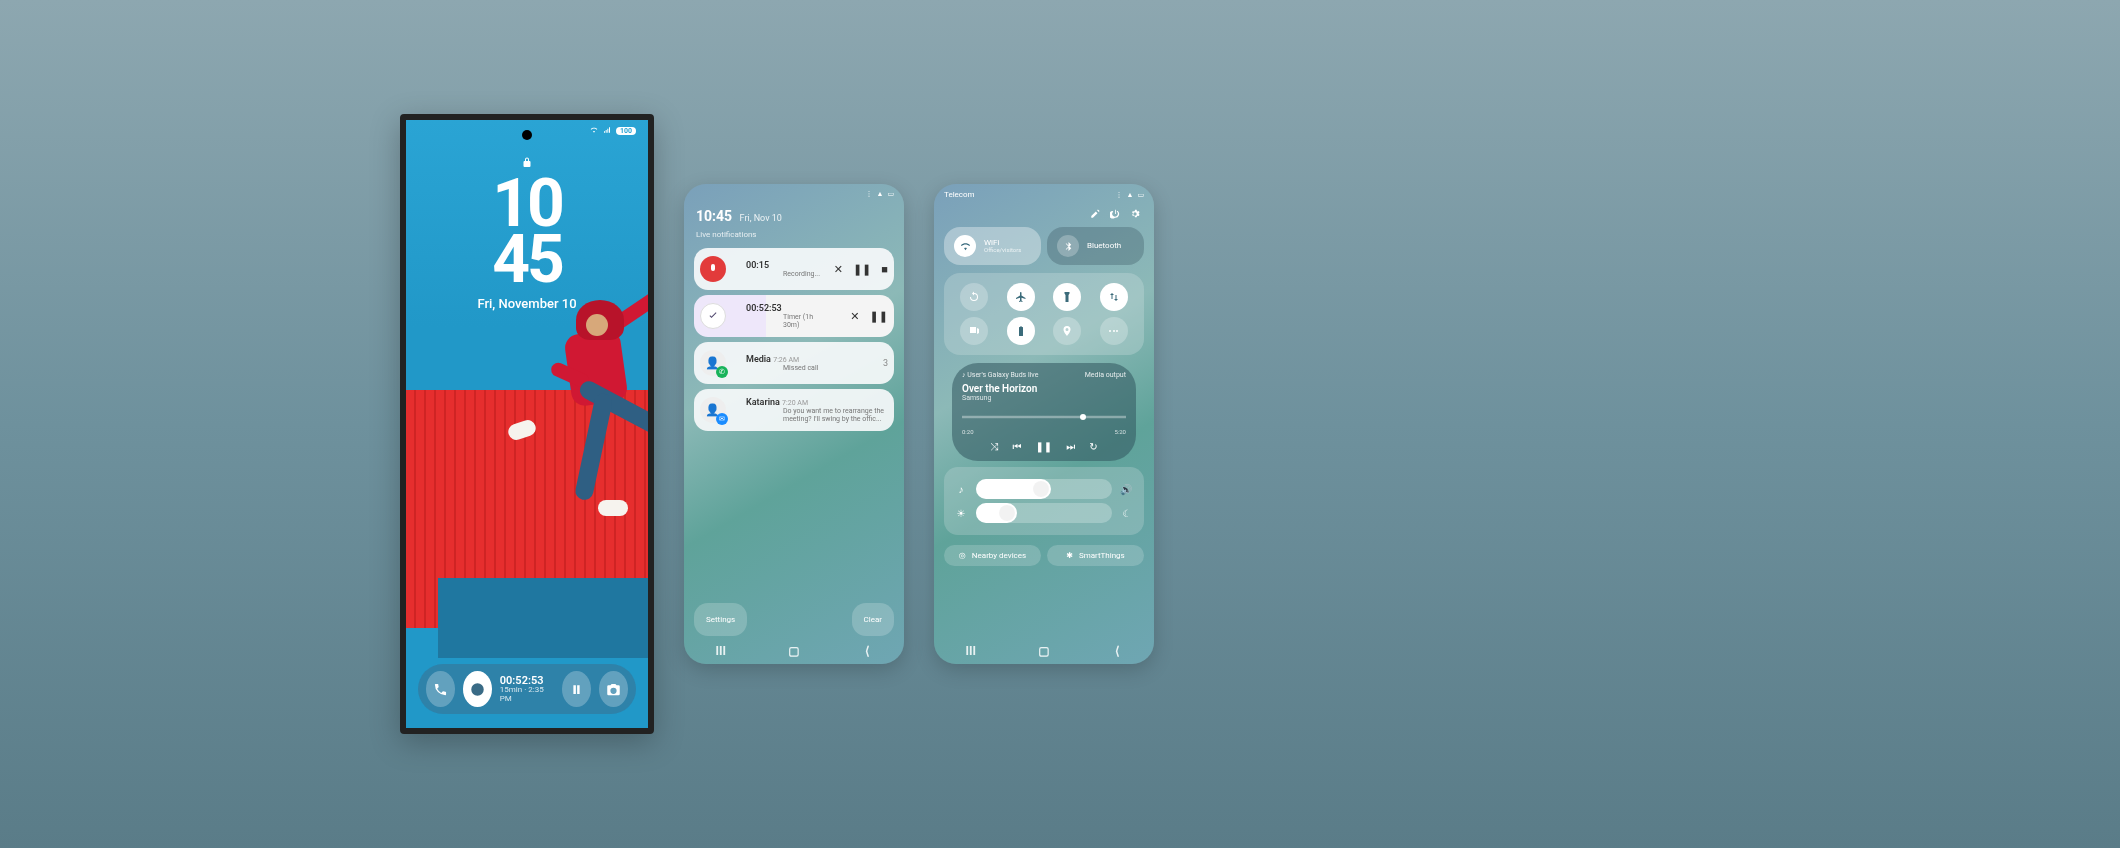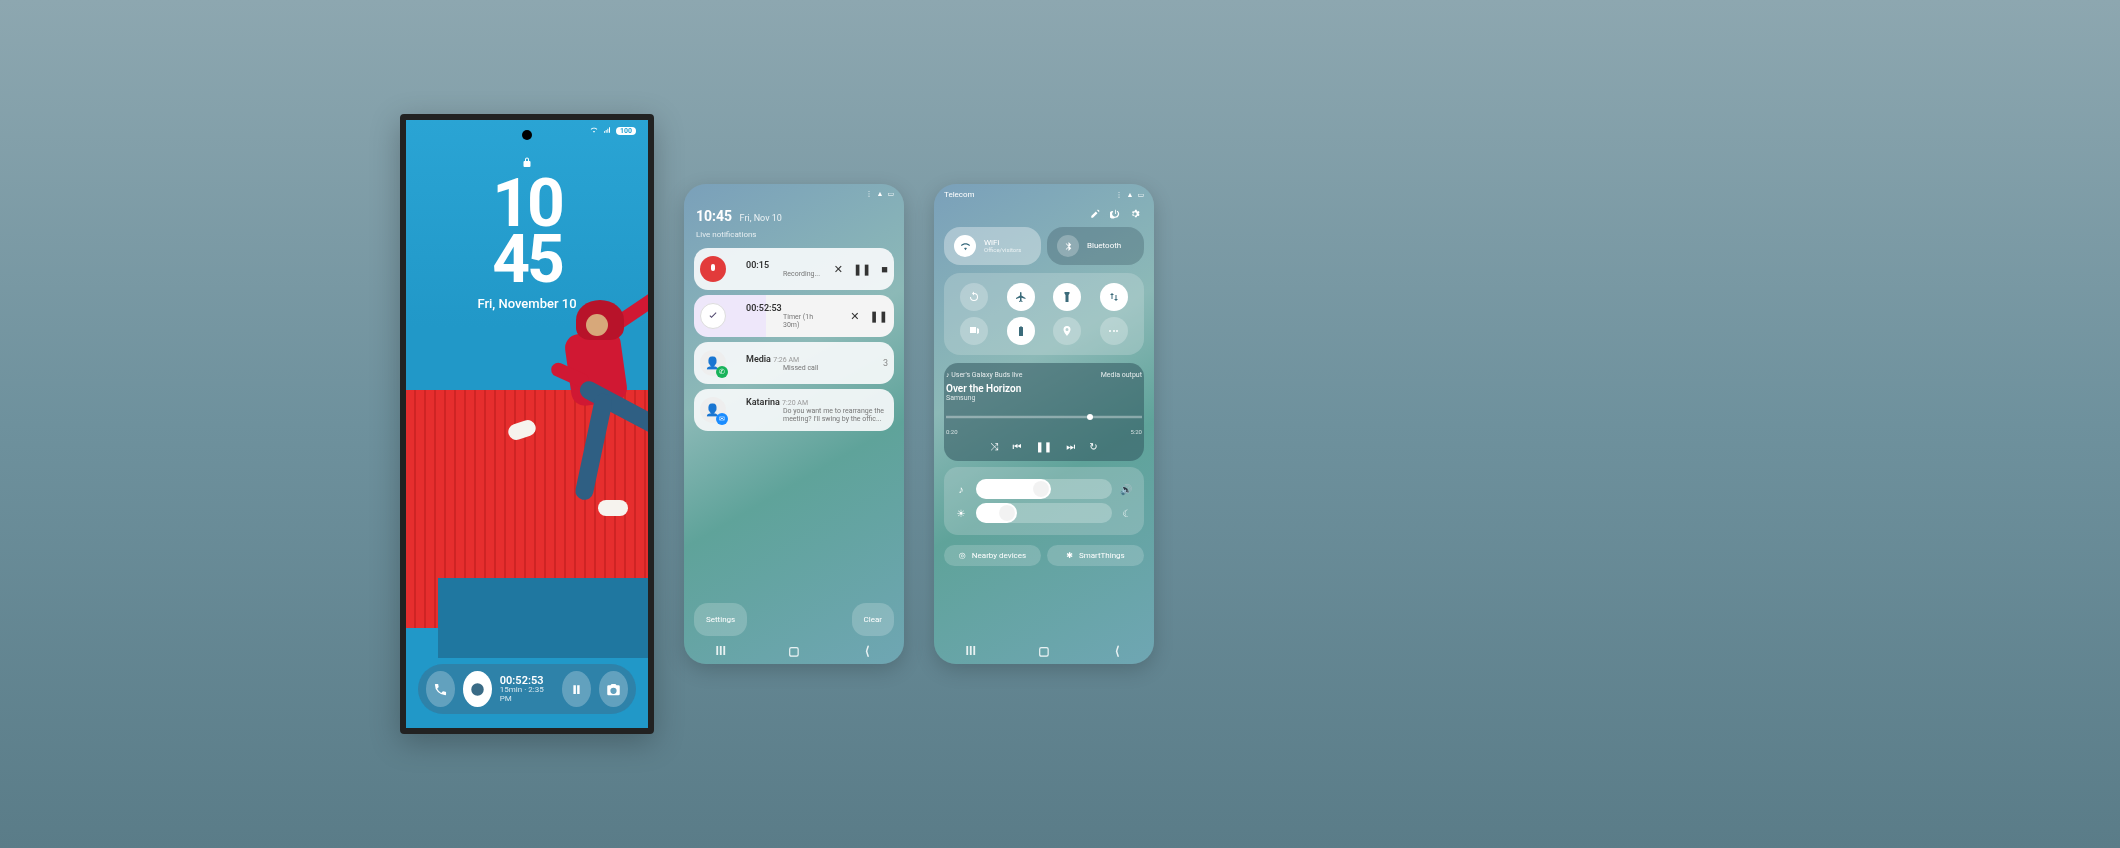--- a/index.html
+++ b/index.html
@@ -223,21 +223,21 @@
 .qs-grid {
   margin: 8px 10px; background: rgba(200,220,220,.35); border-radius:16px;
   display:grid; grid-template-columns: repeat(4, 1fr); gap:6px; padding:10px;
 }
 .qs-cell { display:flex; align-items:center; justify-content:center; }
 .qs-cell .chip {
   width:28px; height:28px; border-radius:50%; background:#fff; color:#3b6b7a; display:flex; align-items:center; justify-content:center; font-size:12px;
 }
 .qs-cell.off .chip { background: rgba(255,255,255,.25); color:#fff; }
 .media-card {
-  margin: 6px 10px; background: rgba(50,85,95,.55); border-radius:14px; padding:8px 2px;
+  margin: 6px 18px; background: rgba(50,85,95,.55); border-radius:26px; padding:8px 10px;
 }
 .media-card .top { display:flex; justify-content:space-between; font-size:7px; opacity:.85; margin-bottom:4px; }
 .media-card .song { font-size:10px; font-weight:600; }
 .media-card .artist { font-size:7px; opacity:.8; }
 .media-card .wave { height:18px; margin:6px 0 2px; background: linear-gradient(180deg, transparent 40%, rgba(255,255,255,.5) 50%, transparent 60%); border-radius:4px; position:relative; }
 .media-card .progress-dot { position:absolute; top:50%; left:72%; width:6px; height:6px; background:#fff; border-radius:50%; transform:translateY(-50%); }
 .media-card .times { display:flex; justify-content:space-between; font-size:6px; opacity:.75; }
 .media-card .controls { display:flex; justify-content:center; gap:14px; margin-top:6px; font-size:10px; }
 .slider-card { margin: 6px 10px; background: rgba(200,220,220,.3); border-radius:14px; padding:8px 10px; }
 .slider-row { display:flex; align-items:center; gap:8px; margin:4px 0; }

